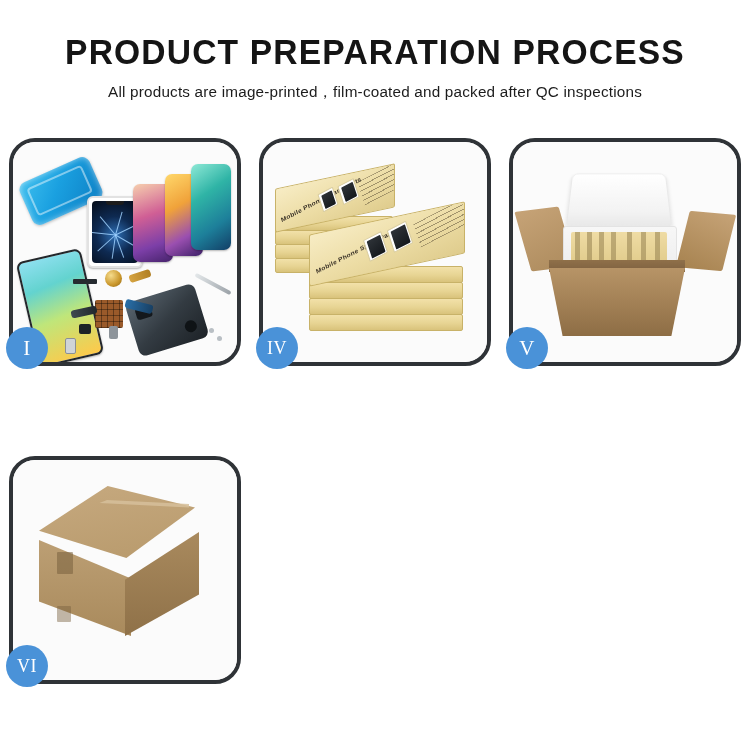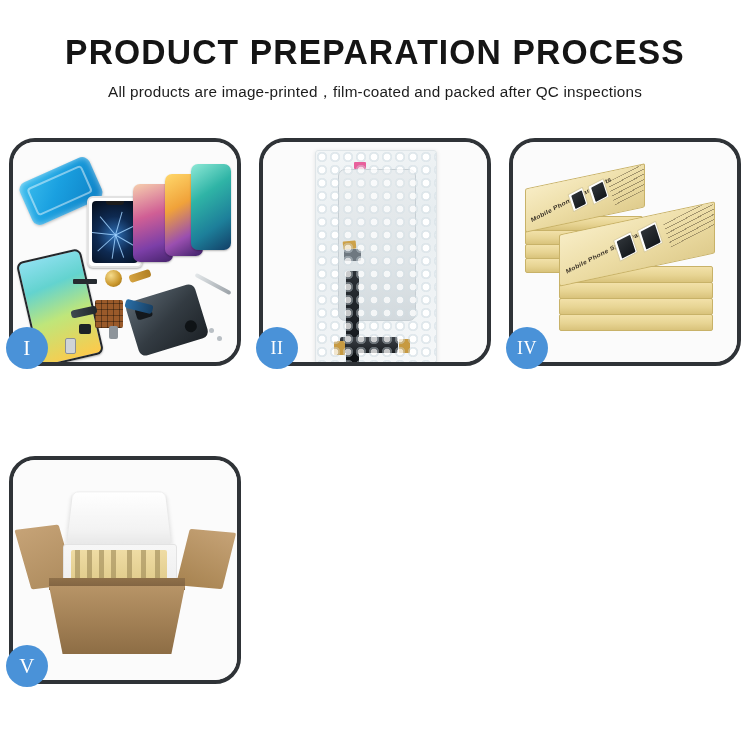--- a/index.html
+++ b/index.html
@@ -479,38 +479,20 @@
         <div class="part p-sq-b"></div>
         <div class="part p-sq-c"></div>
         <div class="part p-screw"></div>
         <div class="part p-screw2"></div>
         <div class="part p-tweez"></div>
       </div>
     </div>
     <div class="step-badge">I</div>
   </div>
 
-  <div class="step-card">
-    <div class="card-clip">
-      <div class="scene">
-        <div class="bubble-bag">
-          <div class="lcd-inner"></div>
-          <div class="tape-pink"></div>
-          <div class="lcd-ic"></div>
-          <div class="tape-gold-a"></div>
-          <div class="lcd-flex"></div>
-          <div class="lcd-conn"></div>
-          <div class="tape-gold-b"></div>
-          <div class="tape-gold-c"></div>
-          <div class="bubble-overlay"></div>
-        </div>
-      </div>
-    </div>
-    <div class="step-badge narrow">II</div>
-  </div>
 
 
   <div class="step-card">
     <div class="card-clip">
       <div class="scene stack">
 
         <div class="gbox" style="left:2px;  top:96px;  width:116px; height:13px;"></div>
         <div class="gbox" style="left:2px;  top:82px;  width:116px; height:13px;"></div>
         <div class="gbox" style="left:2px;  top:68px;  width:116px; height:13px;"></div>
         <div class="gbox" style="left:2px;  top:54px;  width:116px; height:13px;"></div>
@@ -567,14 +549,27 @@
           <div class="slot" style="left:70px"></div>
           <div class="slot" style="left:84px"></div>
         </div>
         <div class="carton-inner-rim"></div>
         <div class="carton-body"></div>
       </div>
     </div>
     <div class="step-badge">V</div>
   </div>
 
+  <div class="step-card">
+    <div class="card-clip">
+      <div class="scene">
+        <div class="ship-face-top"></div>
+        <div class="ship-tape"></div>
+        <div class="ship-face-left"></div>
+        <div class="ship-face-right"></div>
+        <div class="ship-tab-a"></div>
+        <div class="ship-tab-b"></div>
+      </div>
+    </div>
+    <div class="step-badge narrow">VI</div>
+  </div>
 
 </div>
 
 </body></html>

